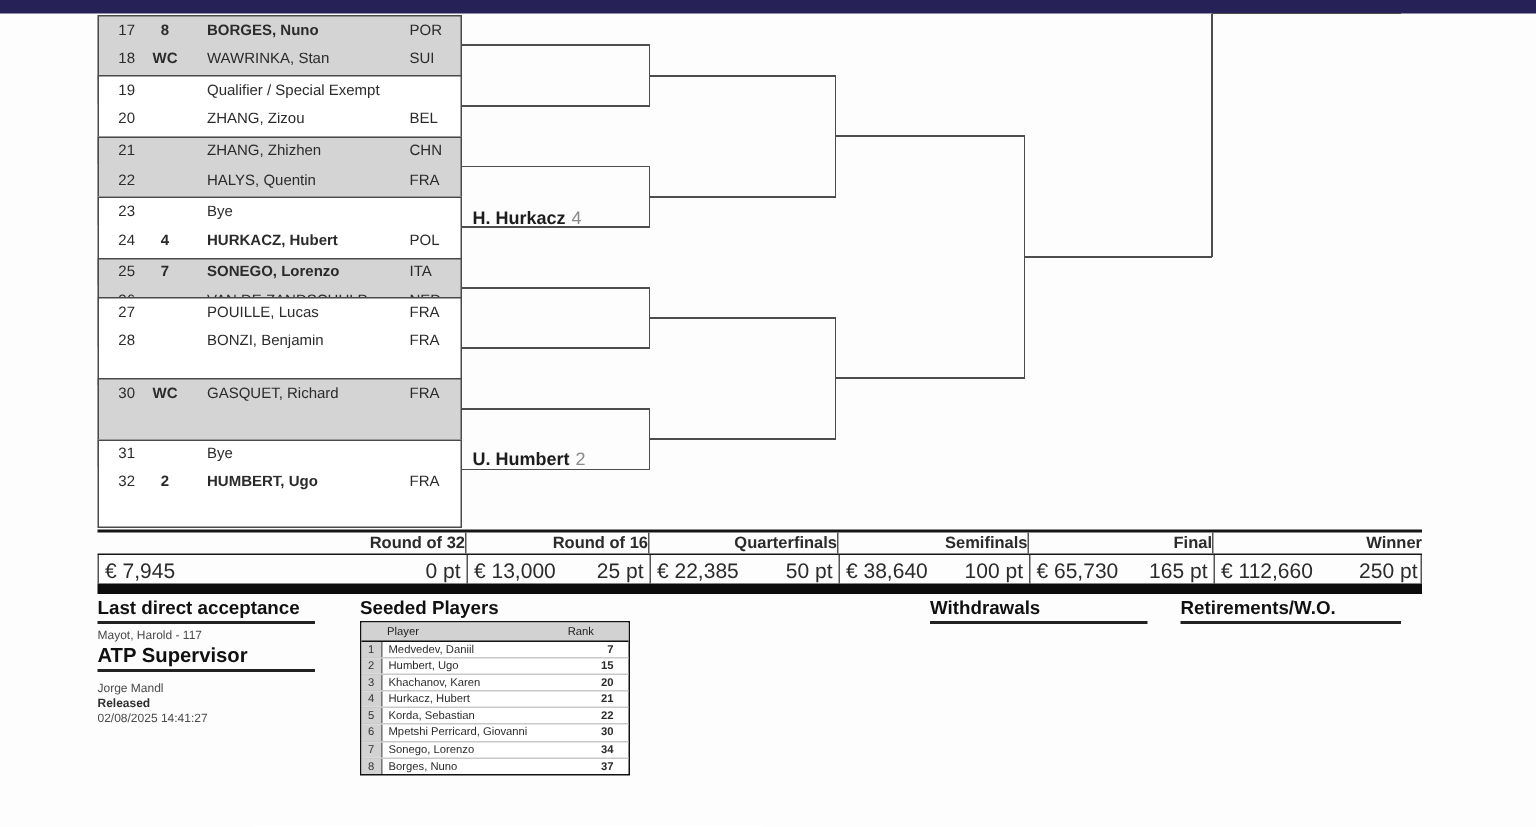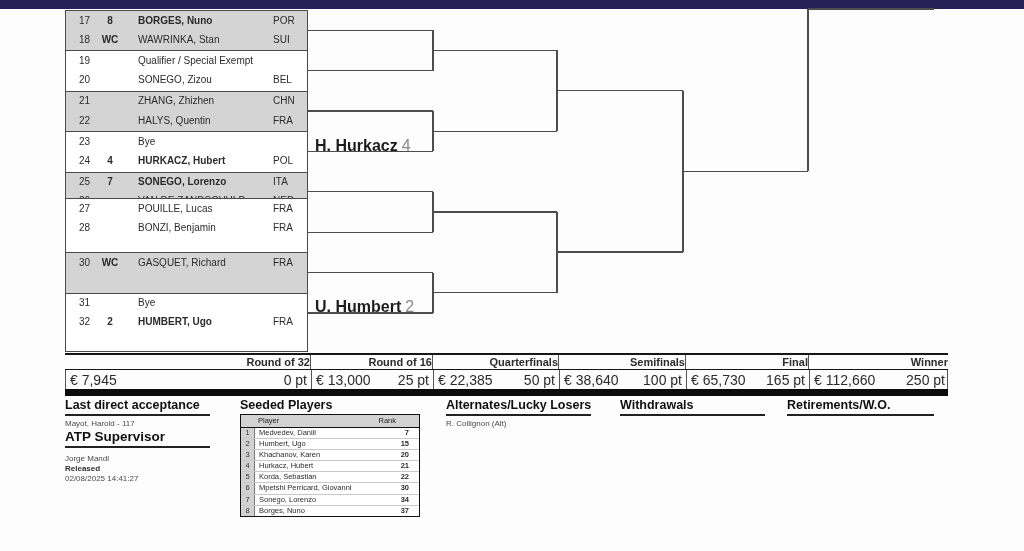--- a/index.html
+++ b/index.html
@@ -14,21 +14,21 @@
   .pair{position:absolute;left:0;width:243px;height:59px;box-sizing:border-box;
         border:1px solid #4a4a4a;background:#fff;}
   .pair.shaded{background:var(--c-shade,#d4d4d4);}
   .prow{display:flex;align-items:center;height:19.2px;font-size:10px;line-height:10px;}
   .prow .pos{width:24px;text-align:right;flex:none;}
   .prow .ent{width:40px;text-align:center;font-weight:bold;flex:none;}
   .prow .nm{flex:1;padding-left:8px;white-space:nowrap;overflow:hidden;}
   .prow.bold .nm{font-weight:bold;}
   .prow .cc{width:34px;flex:none;text-align:left;}
 
-  .advancer{position:absolute;font-size:16px;line-height:11px;white-space:nowrap;}
+  .advancer{position:absolute;font-size:12px;line-height:11px;white-space:nowrap;}
   .adv-name{font-weight:bold;color:#1d1d1d;}
   .adv-seed{color:#8a8a8a;margin-left:4px;}
 
   
   #prize-header{position:absolute;left:65px;top:353px;width:883px;height:17px;box-sizing:border-box;
     display:grid;grid-template-columns:245px 122px 126px 127px 123px 140px;align-items:center;
     border-top:2px solid #161616;border-bottom:1px solid #161616;}
   .phc{font-weight:bold;font-size:11px;text-align:right;line-height:14px;height:14px;}
   .phc + .phc{border-left:1px solid #555;}
   #prize-values{position:absolute;left:65px;top:370px;width:883px;height:19px;box-sizing:border-box;
@@ -95,21 +95,21 @@
       <div class="pair" style="top: 40.375px;">
         <div class="prow">
           <span class="pos">19</span>
           <span class="ent"></span>
           <span class="nm">Qualifier / Special Exempt</span>
           <span class="cc"></span>
         </div>
         <div class="prow">
           <span class="pos">20</span>
           <span class="ent"></span>
-          <span class="nm">SONEGO, Zizou</span>
+          <span class="nm">ZHANG, Zizou</span>
           <span class="cc">BEL</span>
         </div>
       </div>
       <div class="pair shaded" style="top: 80.75px;">
         <div class="prow">
           <span class="pos">21</span>
           <span class="ent"></span>
           <span class="nm">ZHANG, Zhizhen</span>
           <span class="cc">CHN</span>
         </div>
@@ -286,25 +286,20 @@
           </div>
           <div class="srow">
             <span class="sno">8</span>
             <span class="snm">Borges, Nuno</span>
             <span class="srk">37</span>
           </div>
         </div>
     </div>
   </div>
 
-  <div class="fblock" style="left:446px">
-    <div class="fh">Alternates/Lucky Losers</div>
-    <div class="rule" style="width:145px"></div>
-    <div class="small">R. Collignon (Alt)</div>
-  </div>
 
   <div class="fblock" style="left:620px">
     <div class="fh">Withdrawals</div>
     <div class="rule" style="width:145px"></div>
   </div>
 
   <div class="fblock" style="left:787px">
     <div class="fh">Retirements/W.O.</div>
     <div class="rule" style="width:147px"></div>
   </div>

